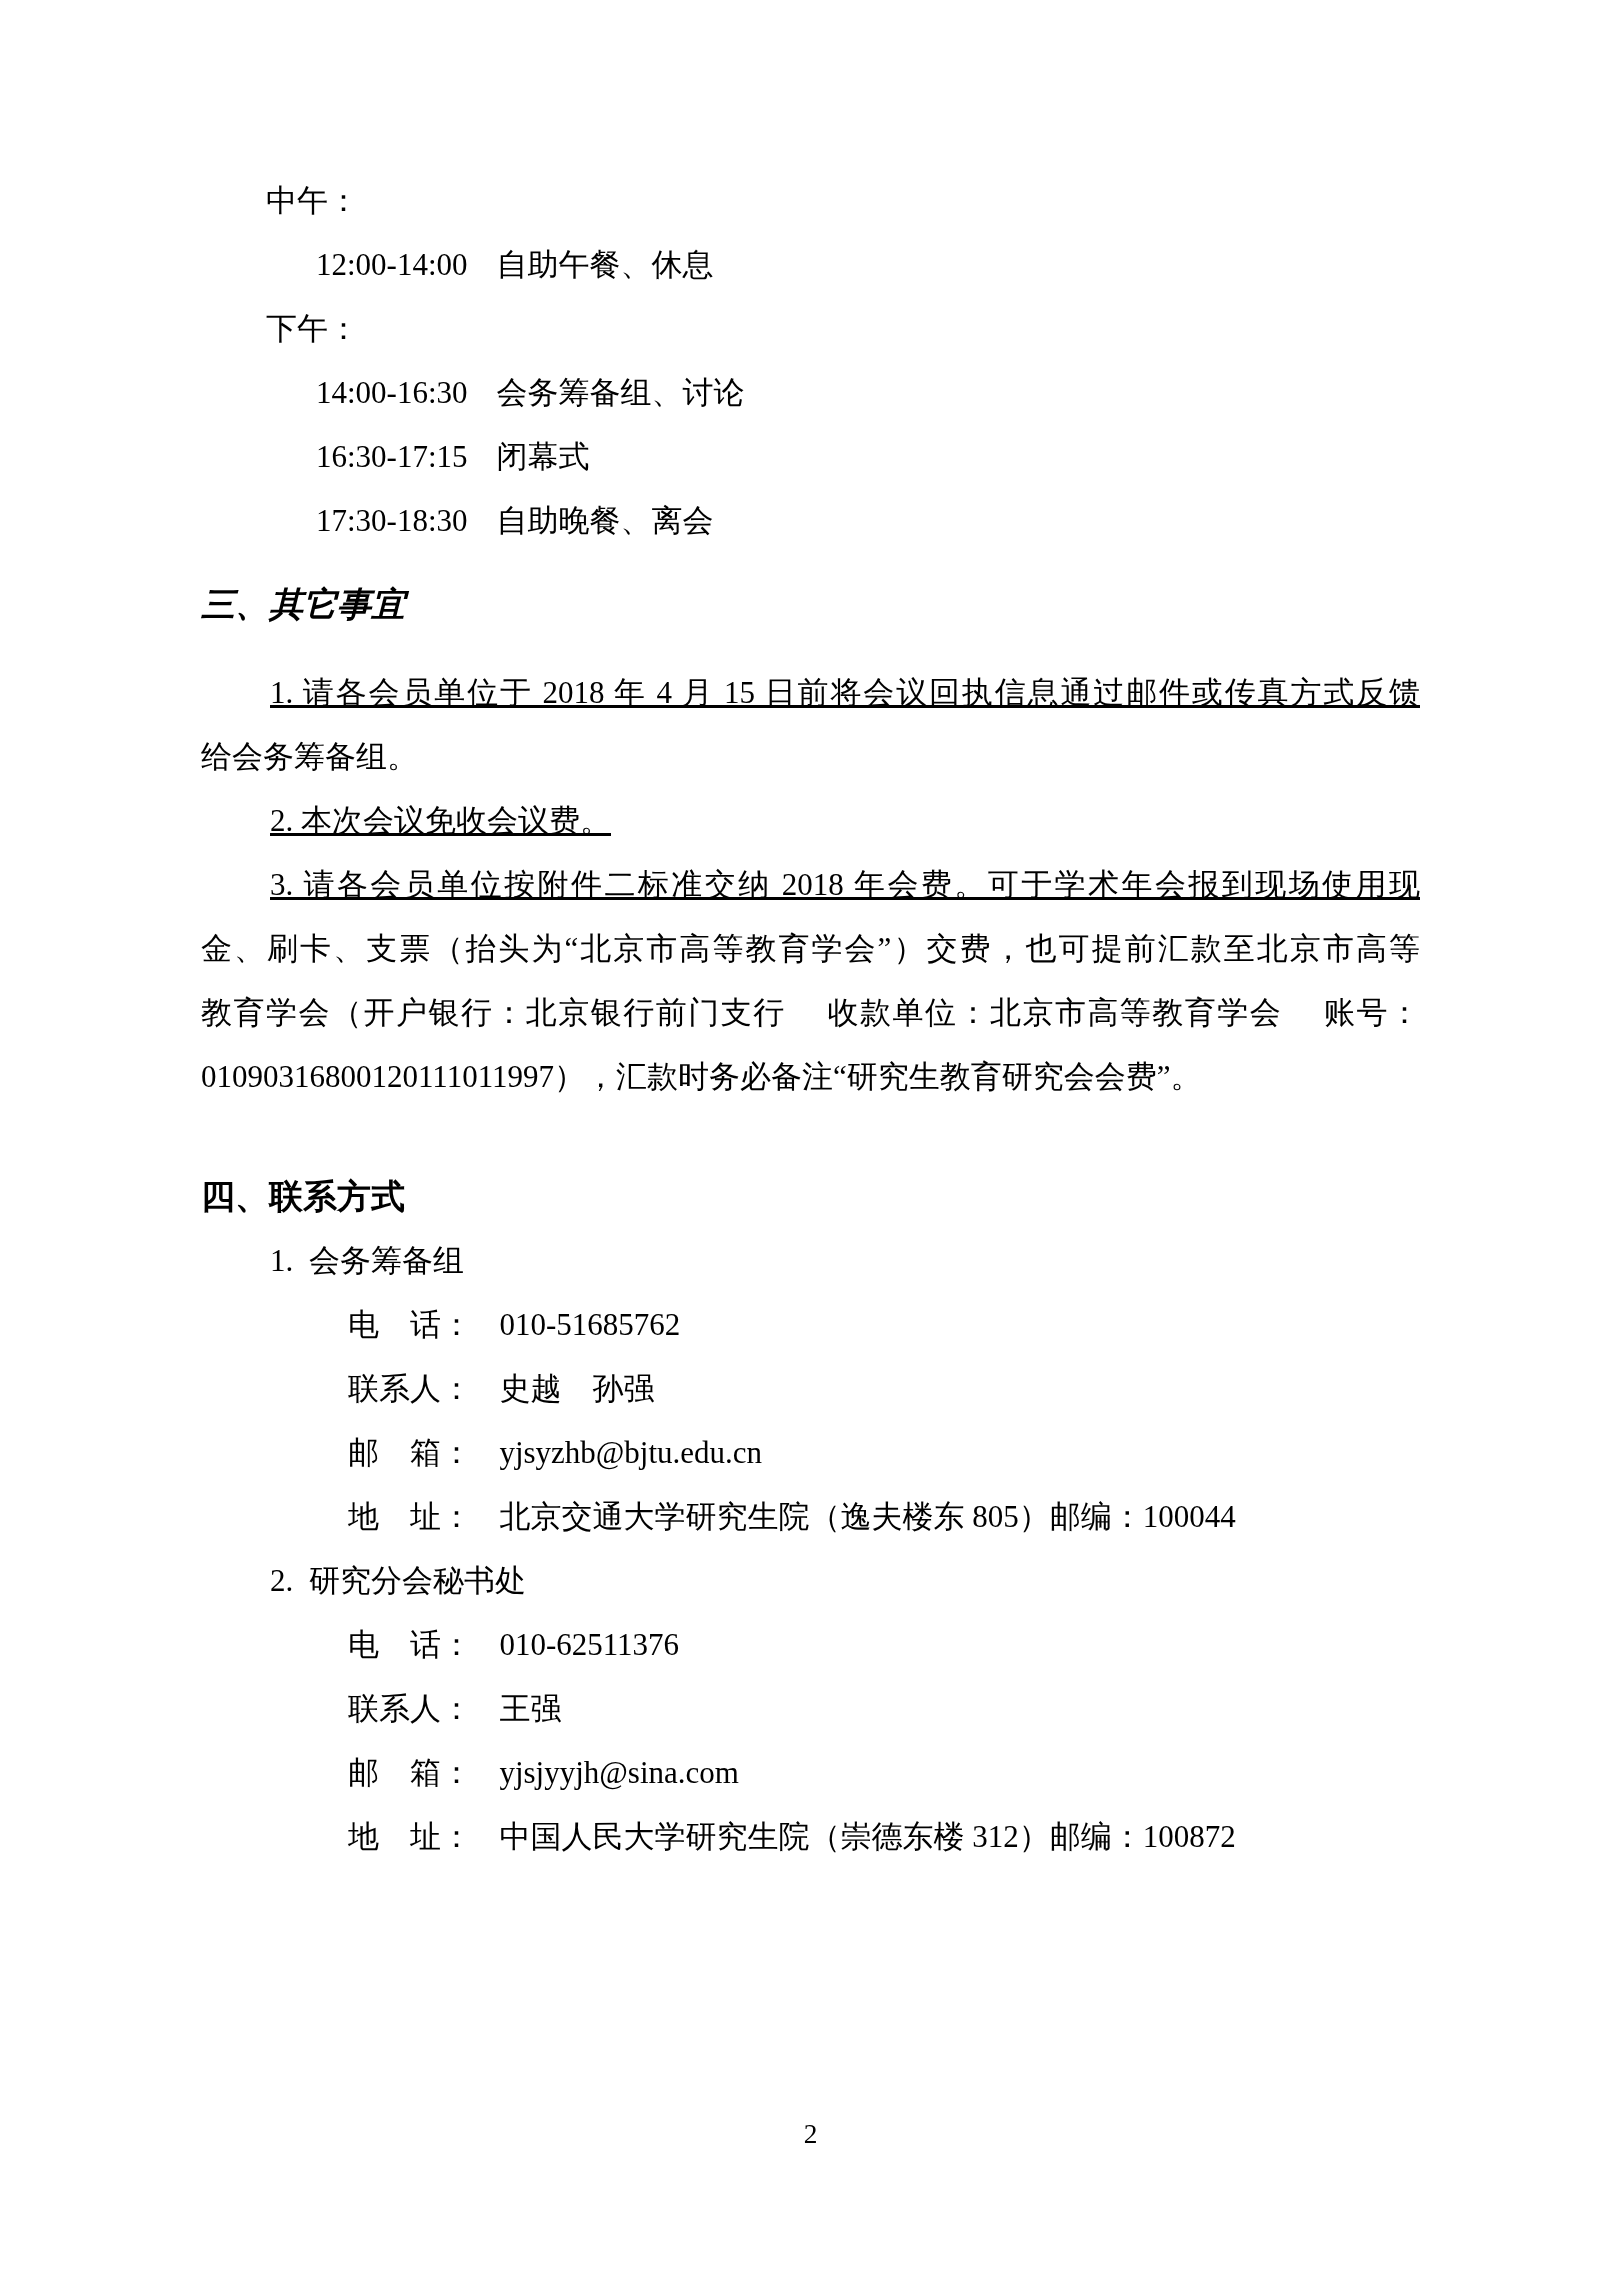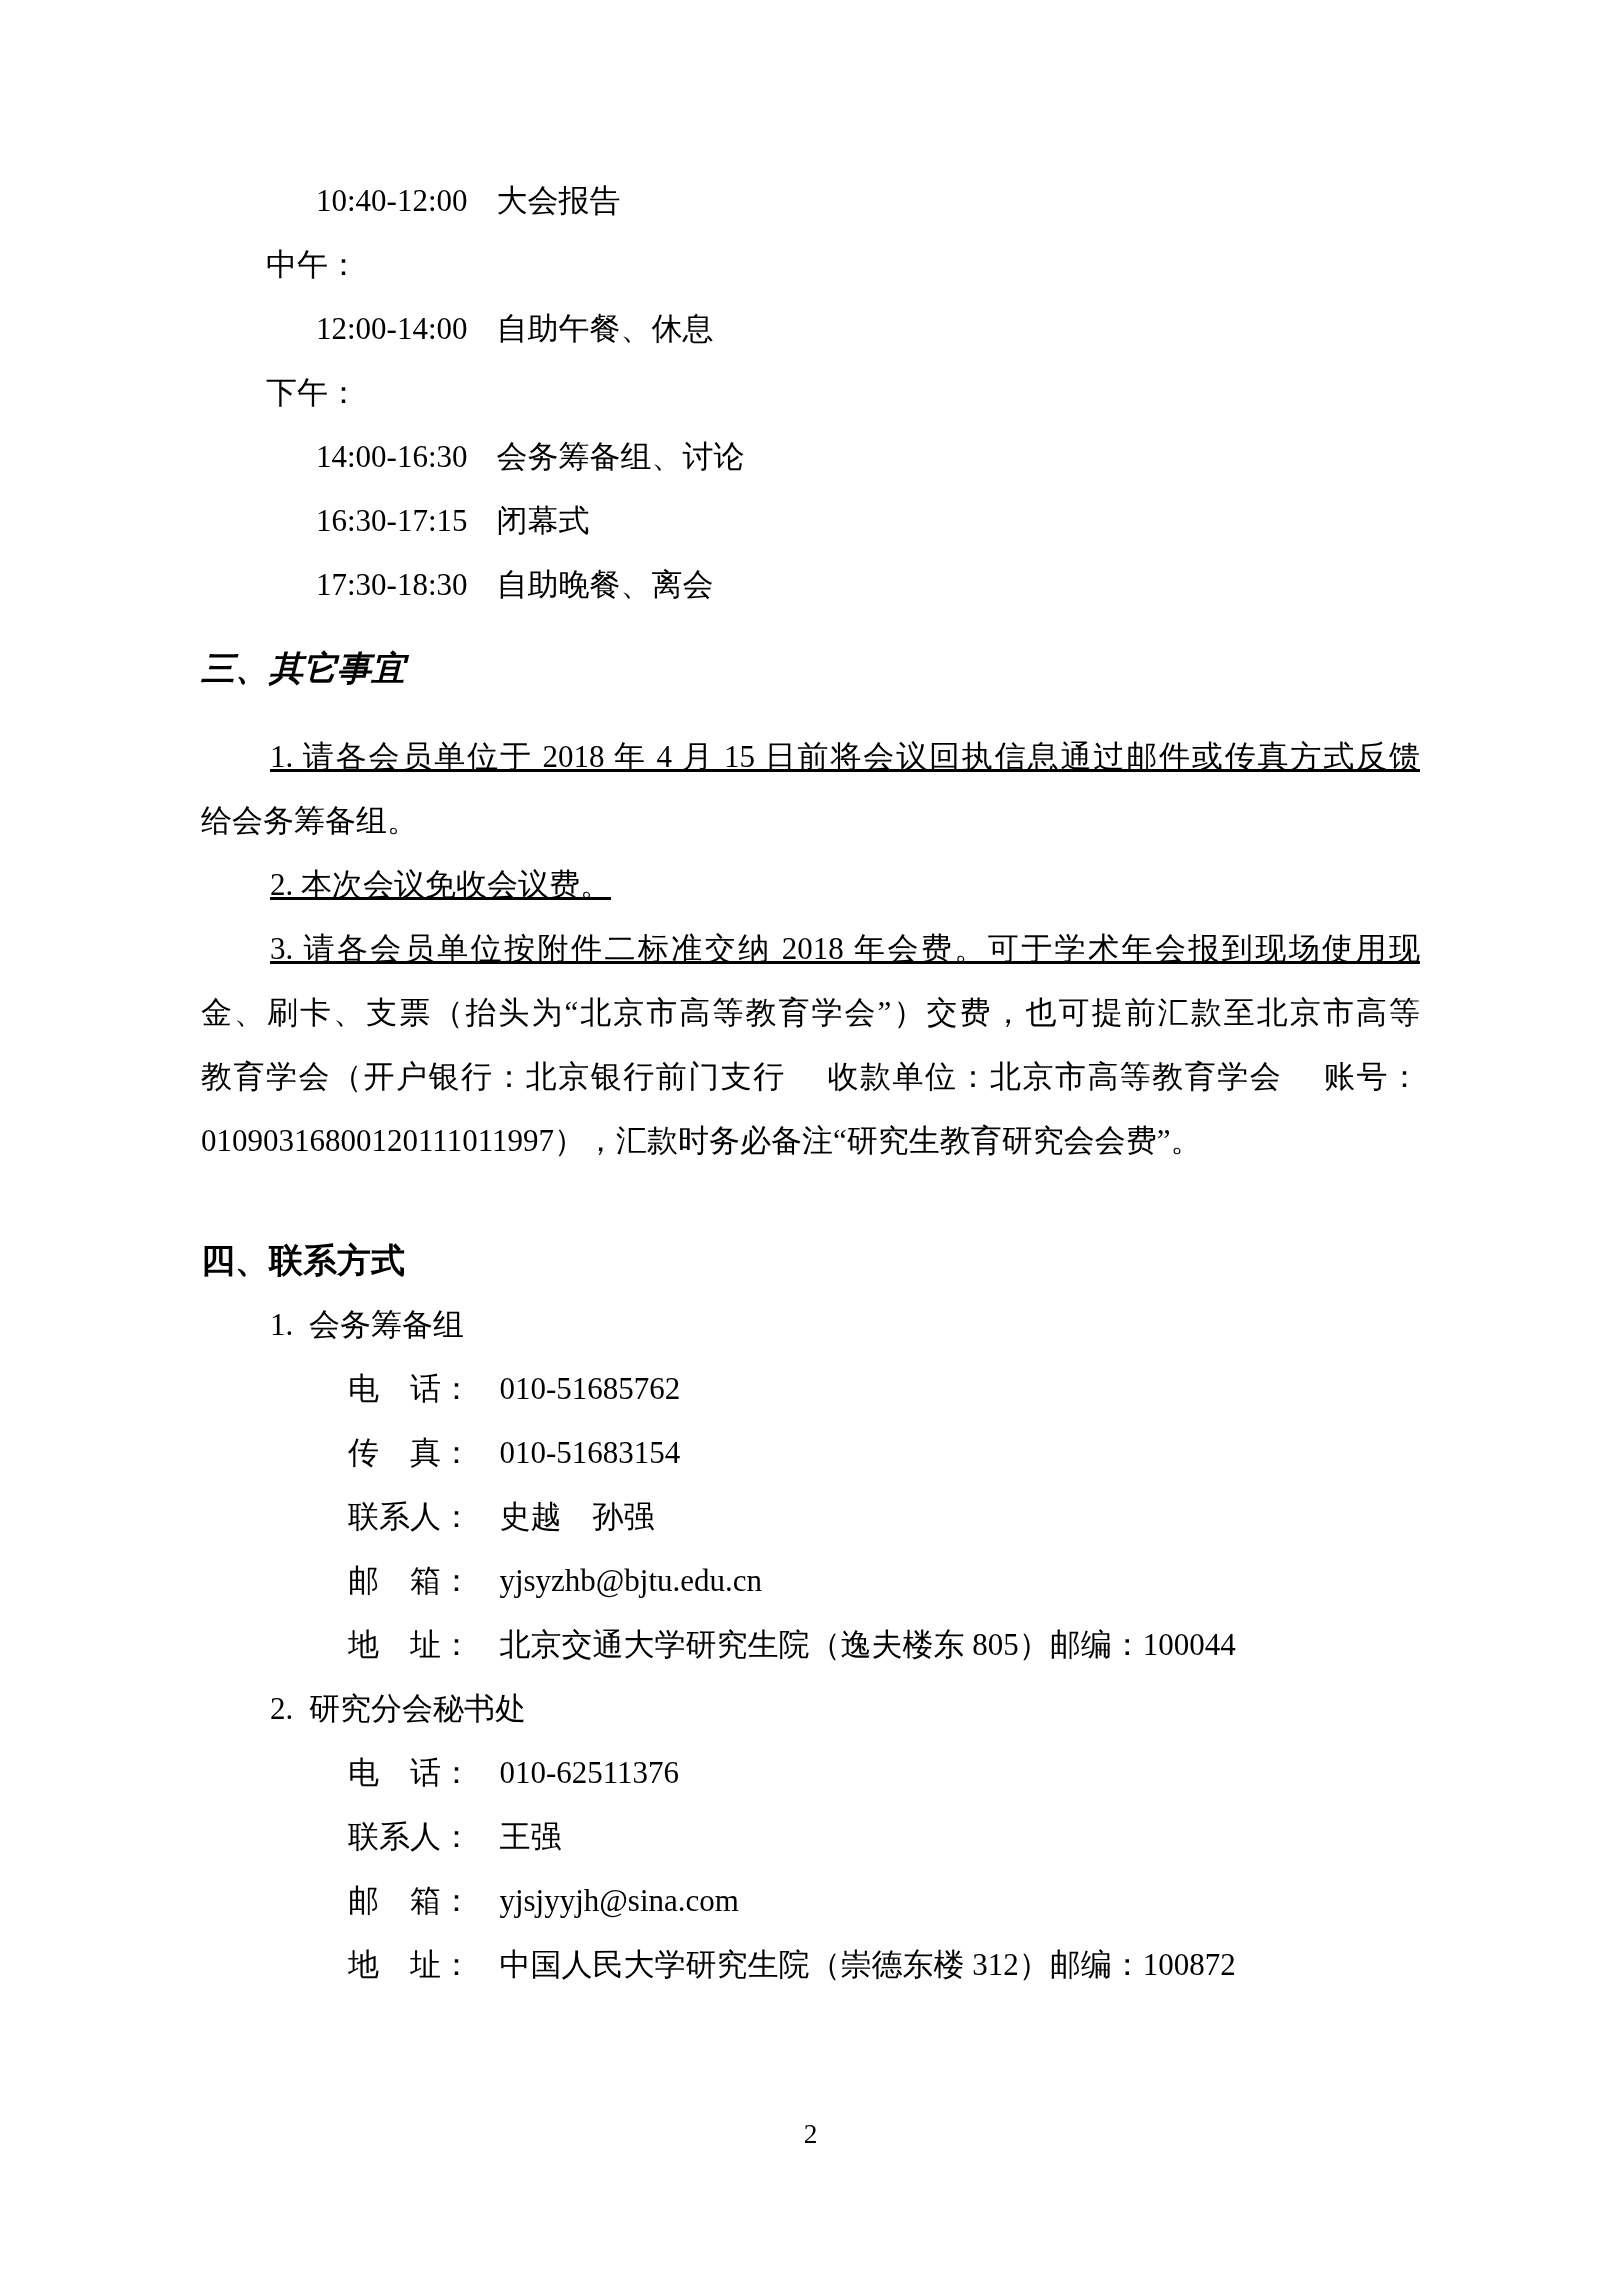--- a/index.html
+++ b/index.html
@@ -43,21 +43,20 @@
     line-height: 39px;
   }
 </style>
 </head>
 <body>
 
 <div class="page">
   <div class="content">
 
     <div class="block schedule">
-        <div class="line t-entry"><span class="time">10:40-12:00</span><span class="activity">大会报告</span></div>
         <div class="line t-period">中午：</div>
         <div class="line t-entry"><span class="time">12:00-14:00</span><span class="activity">自助午餐、休息</span></div>
         <div class="line t-period">下午：</div>
         <div class="line t-entry"><span class="time">14:00-16:30</span><span class="activity">会务筹备组、讨论</span></div>
         <div class="line t-entry"><span class="time">16:30-17:15</span><span class="activity">闭幕式</span></div>
         <div class="line t-entry"><span class="time">17:30-18:30</span><span class="activity">自助晚餐、离会</span></div>
       </div>
 
     <div class="sec-heading mt-sec3">三、其它事宜</div>
 
@@ -69,21 +68,20 @@
         <div class="line justify">金、刷卡、支票（抬头为“北京市高等教育学会”）交费，也可提前汇款至北京市高等</div>
         <div class="line justify">教育学会（开户银行：北京银行前门支行　 收款单位：北京市高等教育学会　 账号：</div>
         <div class="line">01090316800120111011997），汇款时务必备注“研究生教育研究会会费”。</div>
       </div>
 
     <div class="sec-heading mt-sec4">四、联系方式</div>
 
     <div class="block contact">
         <div class="line group-header"><span class="num">1.</span><span class="name">会务筹备组</span></div>
         <div class="line detail"><span class="lab">电　话：</span><span class="val">010-51685762</span></div>
-        <div class="line detail"><span class="lab">传　真：</span><span class="val">010-51683154</span></div>
         <div class="line detail"><span class="lab">联系人：</span><span class="val">史越　孙强</span></div>
         <div class="line detail"><span class="lab">邮　箱：</span><span class="val">yjsyzhb@bjtu.edu.cn</span></div>
         <div class="line detail"><span class="lab">地　址：</span><span class="val">北京交通大学研究生院（逸夫楼东 805）邮编：100044</span></div>
         <div class="line group-header"><span class="num">2.</span><span class="name">研究分会秘书处</span></div>
         <div class="line detail"><span class="lab">电　话：</span><span class="val">010-62511376</span></div>
         <div class="line detail"><span class="lab">联系人：</span><span class="val">王强</span></div>
         <div class="line detail"><span class="lab">邮　箱：</span><span class="val">yjsjyyjh@sina.com</span></div>
         <div class="line detail"><span class="lab">地　址：</span><span class="val">中国人民大学研究生院（崇德东楼 312）邮编：100872</span></div>
       </div>
 

